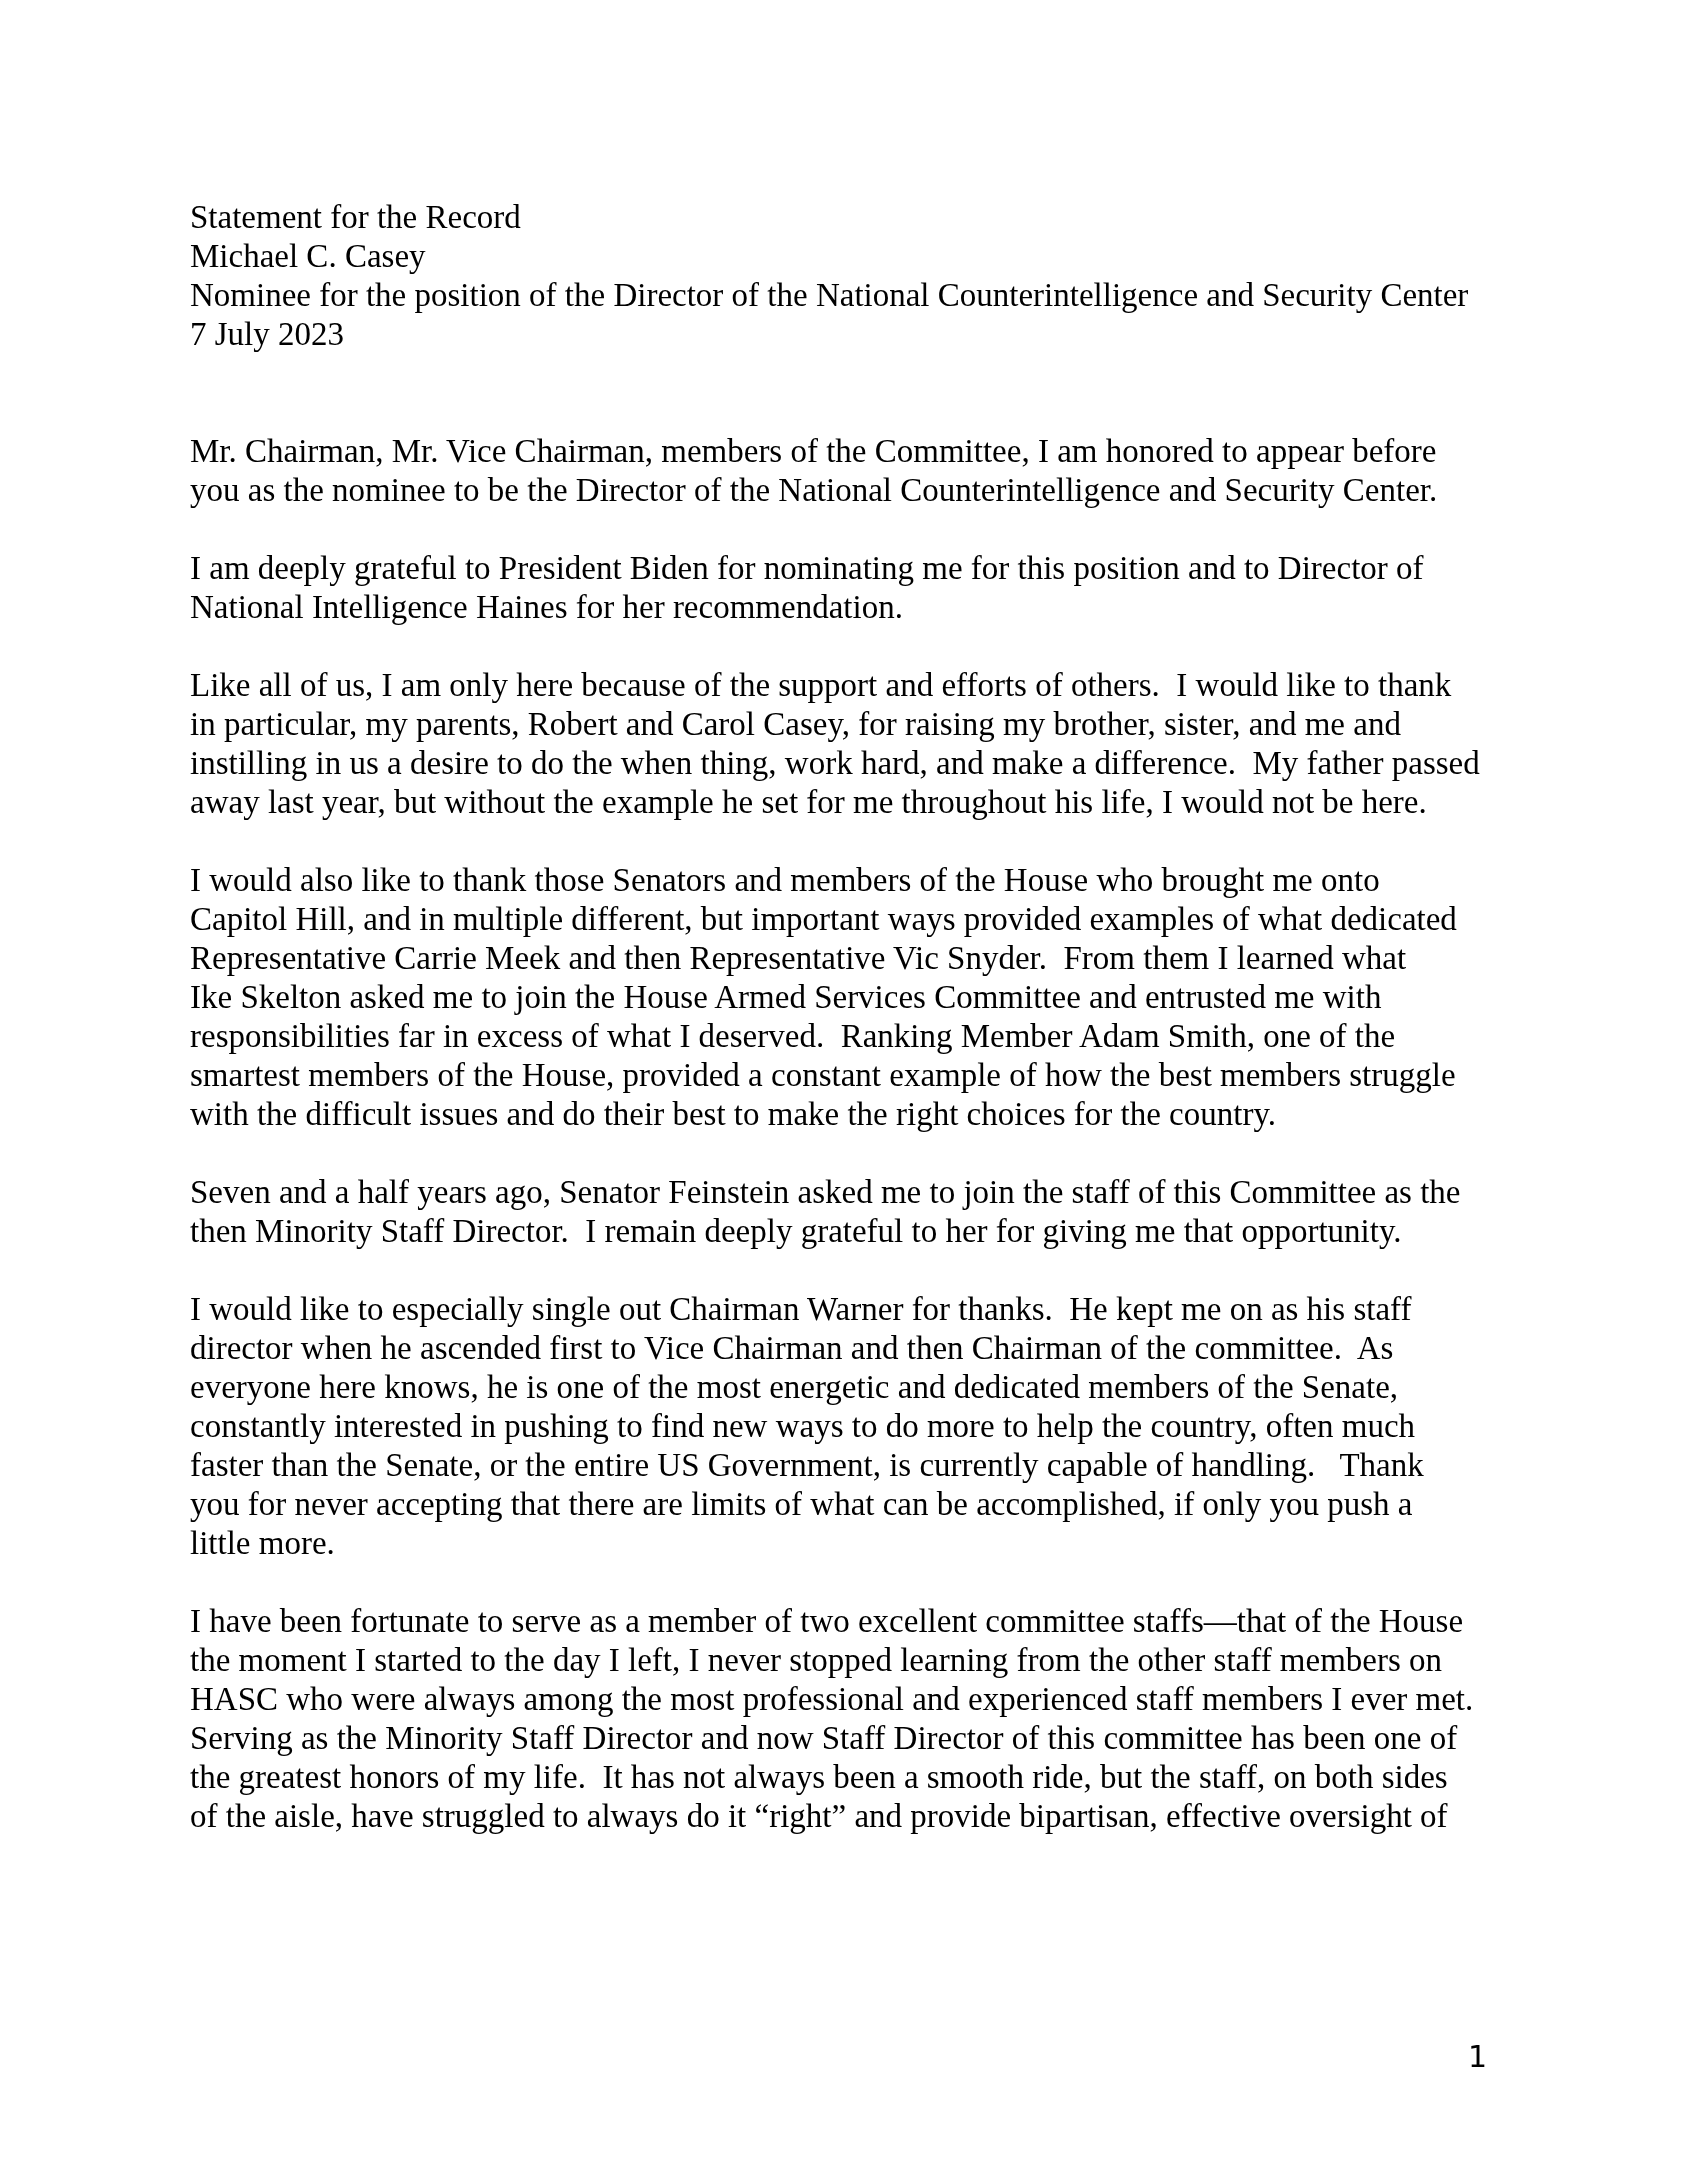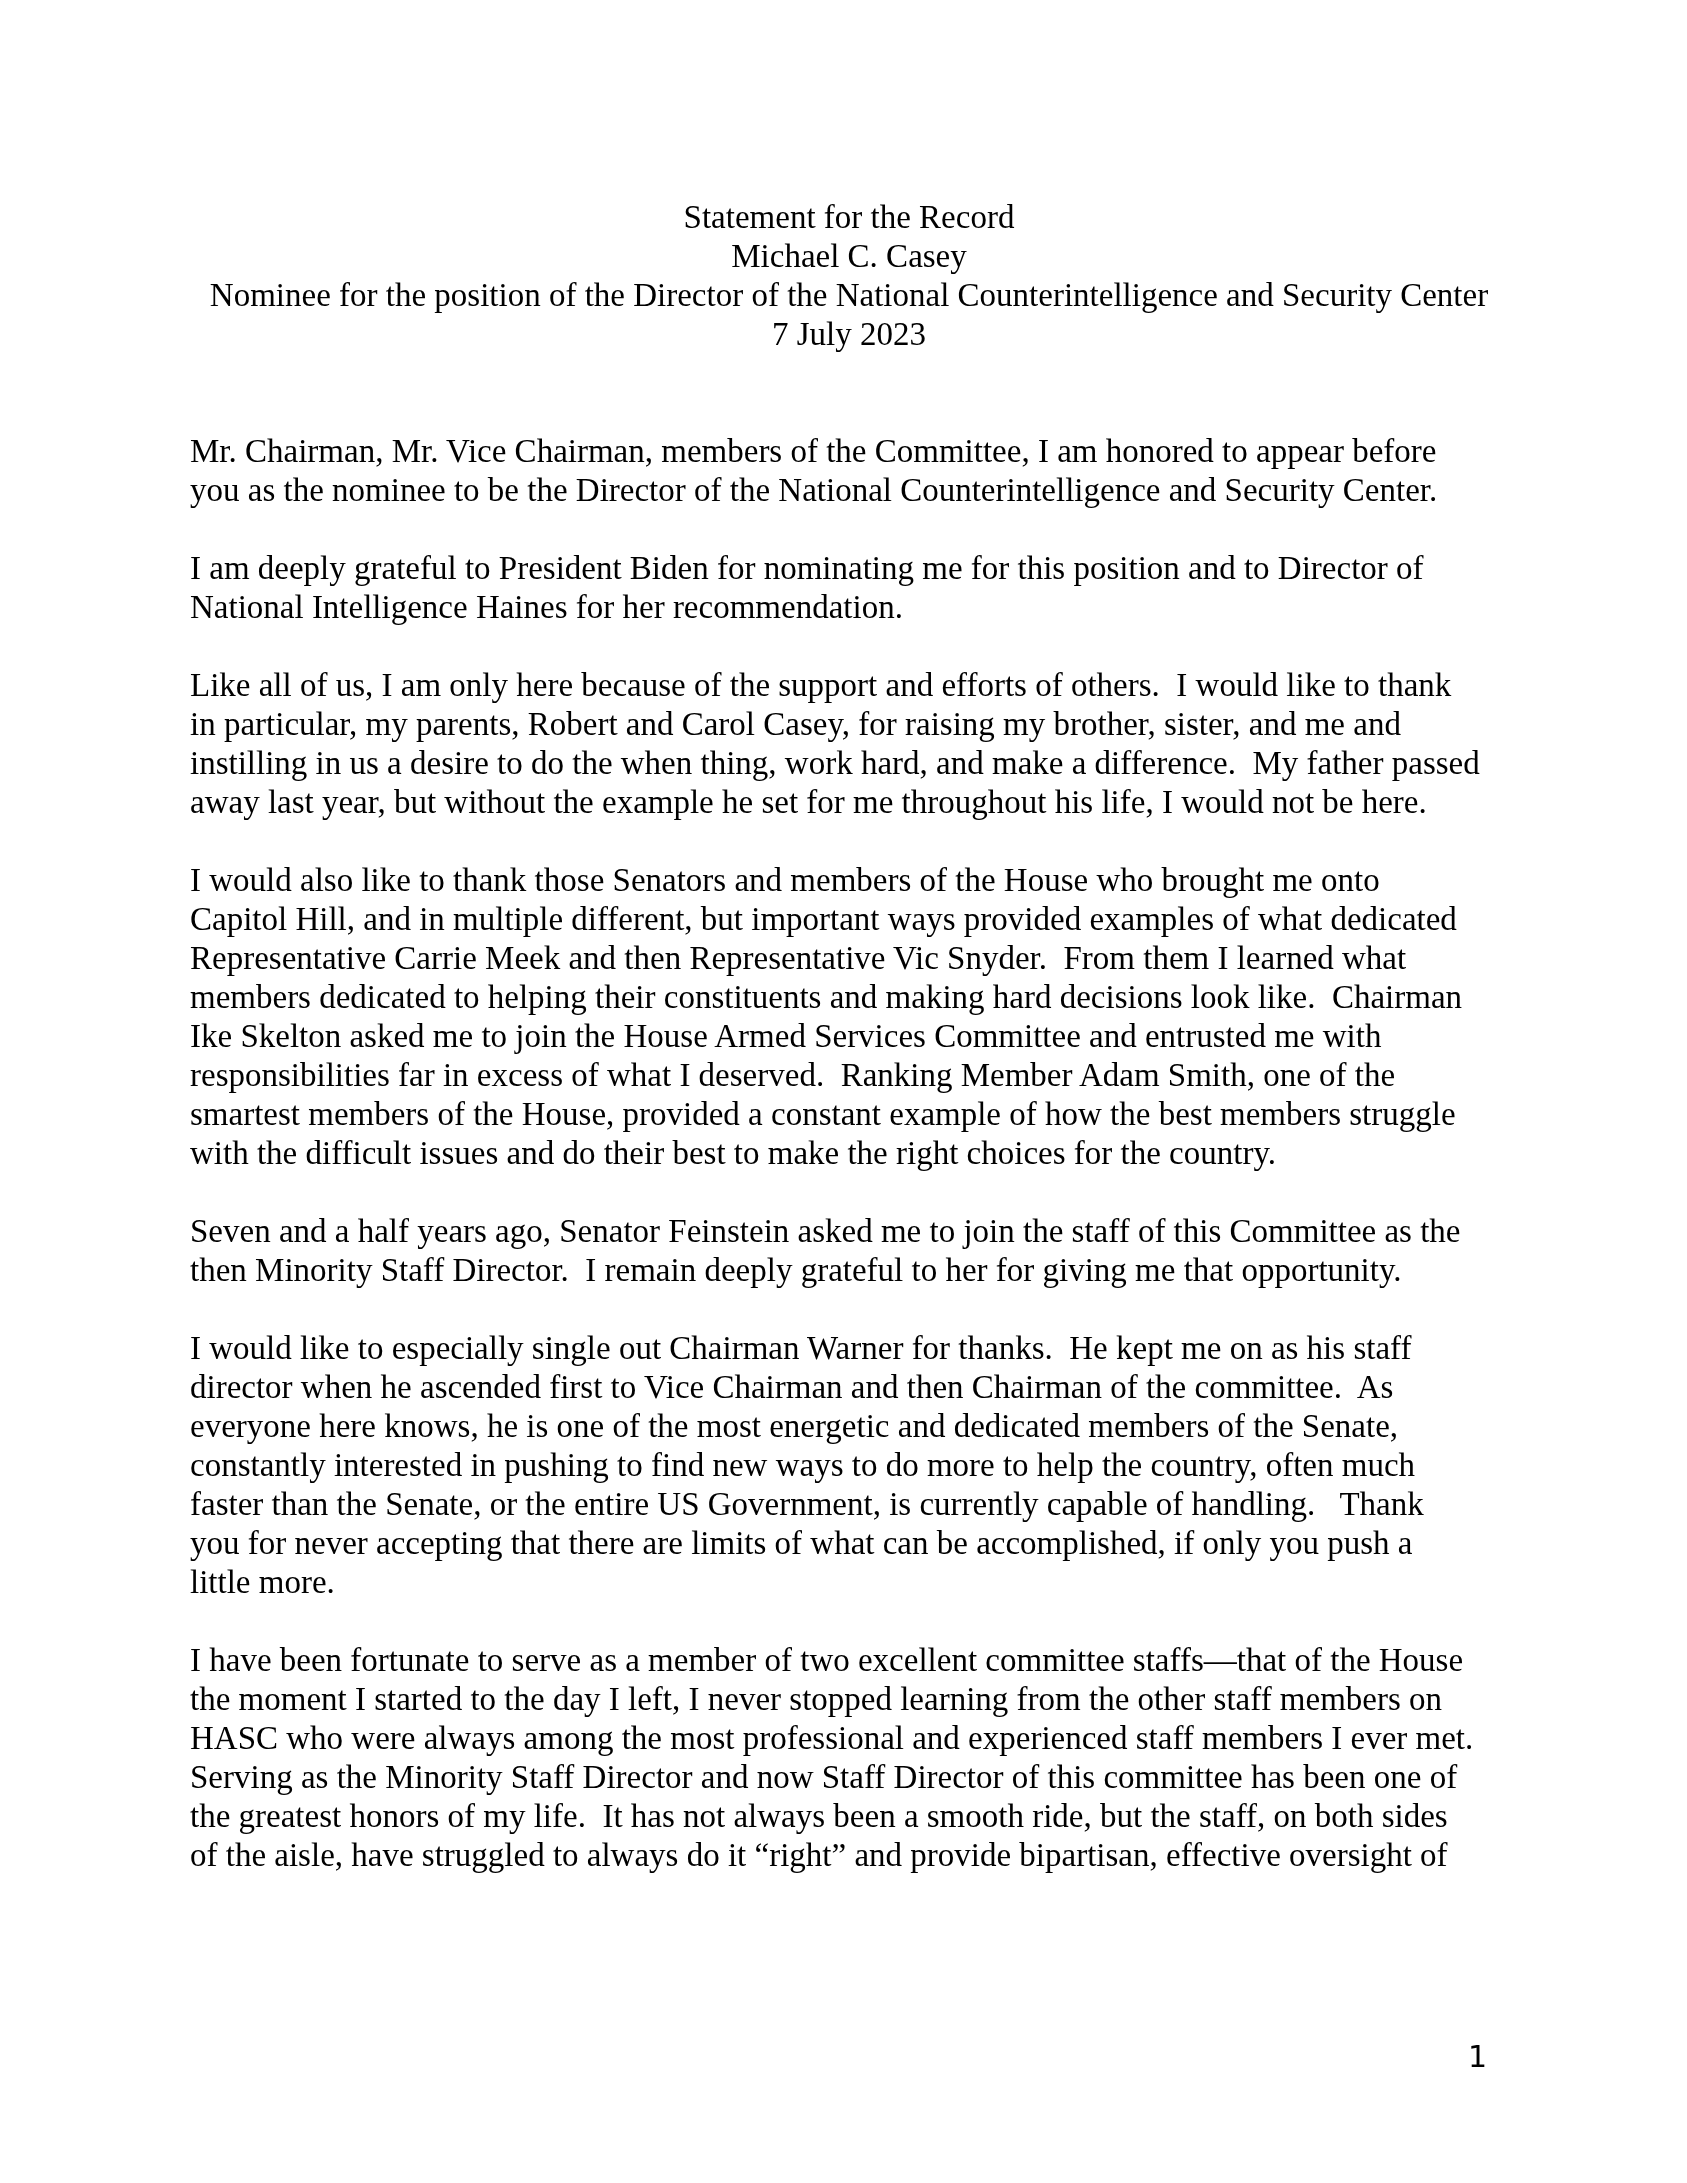--- a/index.html
+++ b/index.html
@@ -14,21 +14,21 @@
     background: #ffffff;
     color: #000000;
     font-family: "Liberation Serif", "DejaVu Serif", serif;
     font-size: 33px;
     line-height: 39px;
     box-sizing: border-box;
     padding: 198px 179px 0 190px;
     overflow: hidden;
   }
   .doc-header {
-    text-align: center;
+    text-align: left;
     margin: 0 0 78px 0;
   }
   .para {
     margin: 13px 0 39px 0;
   }
   .line {
     white-space: pre;
   }
   .doc-header .line {
     white-space: normal;
@@ -65,21 +65,20 @@
       <div class="para">
         <div class="line">Like all of us, I am only here because of the support and efforts of others.  I would like to thank</div>
         <div class="line">in particular, my parents, Robert and Carol Casey, for raising my brother, sister, and me and</div>
         <div class="line">instilling in us a desire to do the when thing, work hard, and make a difference.  My father passed</div>
         <div class="line">away last year, but without the example he set for me throughout his life, I would not be here.</div>
       </div>
       <div class="para">
         <div class="line">I would also like to thank those Senators and members of the House who brought me onto</div>
         <div class="line">Capitol Hill, and in multiple different, but important ways provided examples of what dedicated</div>
         <div class="line">Representative Carrie Meek and then Representative Vic Snyder.  From them I learned what</div>
-        <div class="line">members dedicated to helping their constituents and making hard decisions look like.  Chairman</div>
         <div class="line">Ike Skelton asked me to join the House Armed Services Committee and entrusted me with</div>
         <div class="line">responsibilities far in excess of what I deserved.  Ranking Member Adam Smith, one of the</div>
         <div class="line">smartest members of the House, provided a constant example of how the best members struggle</div>
         <div class="line">with the difficult issues and do their best to make the right choices for the country.</div>
       </div>
       <div class="para">
         <div class="line">Seven and a half years ago, Senator Feinstein asked me to join the staff of this Committee as the</div>
         <div class="line">then Minority Staff Director.  I remain deeply grateful to her for giving me that opportunity.</div>
       </div>
       <div class="para">

